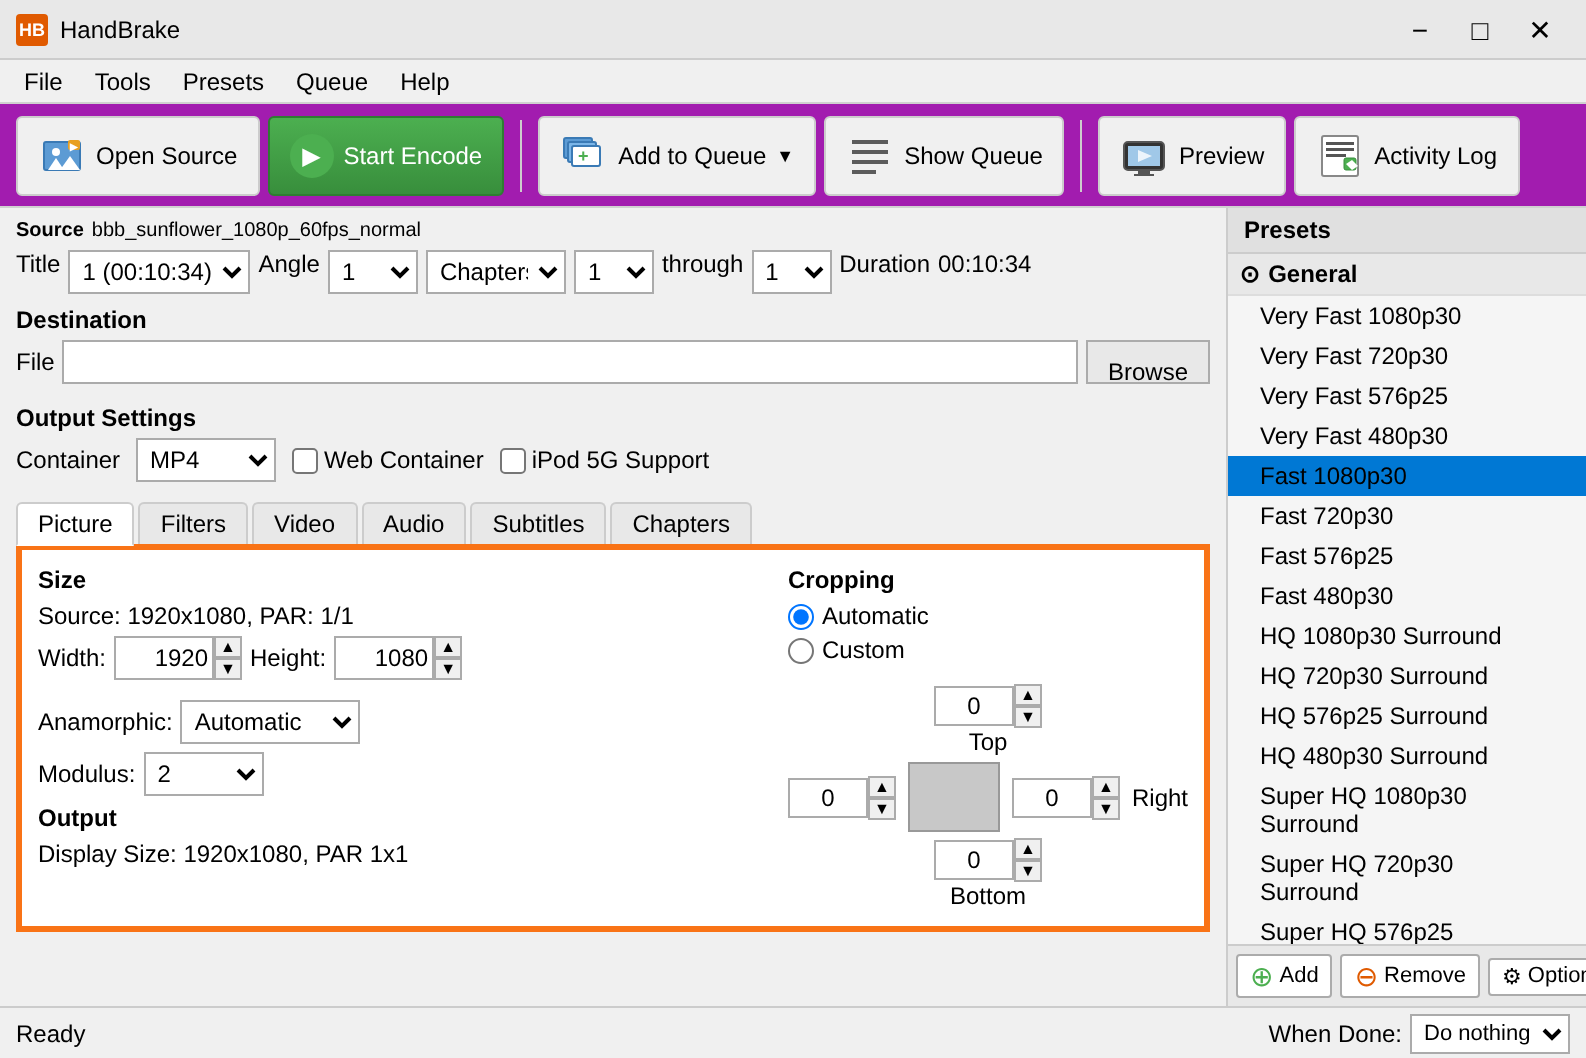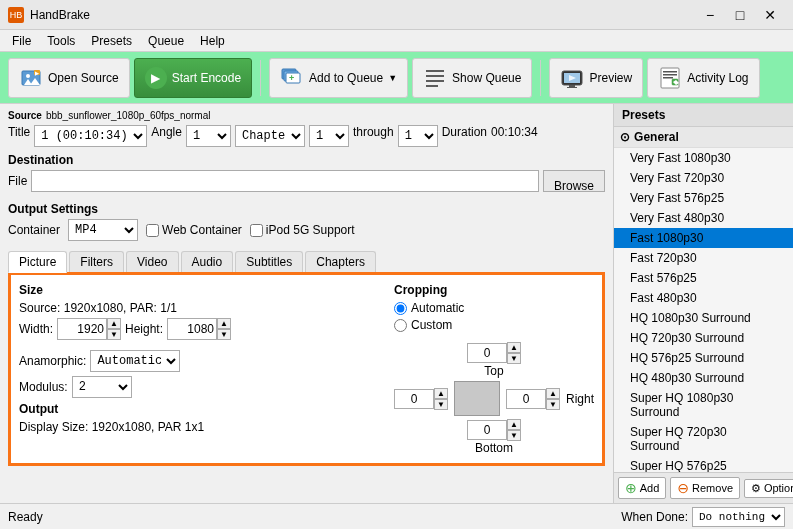--- a/index.html
+++ b/index.html
@@ -1,51 +1,51 @@
 <!DOCTYPE html>
 <html><head>
   <meta charset="utf-8">
   <style>
     * { box-sizing: border-box; margin: 0; padding: 0; }
     body { font-family: 'Segoe UI', Tahoma, Geneva, Verdana, sans-serif; font-size: 12px; background: #f0f0f0; color: #000; width: 793px; height: 529px; overflow: hidden; }
     
     
     .title-bar { background: #e8e8e8; height: 30px; display: flex; align-items: center; padding: 0 8px; border-bottom: 1px solid #ccc; justify-content: space-between; }
     .title-bar-left { display: flex; align-items: center; gap: 6px; }
-    .title-bar-icon { width: 16px; height: 16px; background: #e05a00; border-radius: 2px; display: flex; align-items: center; justify-content: center; color: white; font-size: 9px; font-weight: normal; }
+    .title-bar-icon { width: 16px; height: 16px; background: #e05a00; border-radius: 2px; display: flex; align-items: center; justify-content: center; color: white; font-size: 9px; font-weight: bold; }
     .title-bar-title { font-size: 12px; }
     .title-bar-controls { display: flex; gap: 0; }
     .title-btn { width: 30px; height: 26px; border: none; background: transparent; cursor: pointer; font-size: 14px; display: flex; align-items: center; justify-content: center; }
     
     
     .menu-bar { background: #f0f0f0; height: 22px; display: flex; align-items: center; padding: 0 4px; border-bottom: 1px solid #d0d0d0; }
     .menu-item { padding: 2px 8px; font-size: 12px; cursor: pointer; }
     
     
-    .toolbar { background: #86efac; height: 52px; display: flex; align-items: center; padding: 4px 8px; gap: 4px; border-bottom: 1px solid #d0d0d0; }
+    .toolbar { background: #a21caf; height: 52px; display: flex; align-items: center; padding: 4px 8px; gap: 4px; border-bottom: 1px solid #d0d0d0; }
     .tool-btn { background: #f0f0f0; border: 1px solid #ccc; border-radius: 3px; padding: 4px 10px; cursor: pointer; display: flex; align-items: center; gap: 5px; font-size: 12px; height: 40px; }
     .tool-btn.start { background: linear-gradient(to bottom, #4caf50, #388e3c); color: white; border-color: #2e7d32; }
     .tool-icon { width: 24px; height: 24px; display: flex; align-items: center; justify-content: center; }
     .btn-icon-circle { width: 22px; height: 22px; background: #4caf50; border-radius: 50%; display: flex; align-items: center; justify-content: center; color: white; }
     .separator { width: 1px; height: 36px; background: #ccc; margin: 0 4px; }
     
     
     .main { display: flex; height: calc(529px - 30px - 22px - 52px - 26px); }
     
     
     .left-panel { flex: 1; padding: 6px 8px; overflow: hidden; }
     
     
     .source-row { display: flex; align-items: center; gap: 4px; margin-bottom: 4px; font-size: 10px; }
     .source-label { font-weight: bold; }
     .source-value { color: #000; }
     
     .title-row { display: flex; align-items: flex-start; gap: 4px; margin-bottom: 6px; font-size: 12px; }
     .field-label { min-width: fit-content; }
-    select { height: 22px; font-size: 12px; border: 1px solid #ababab; background: white; padding: 0 2px; font-family: Liberation Mono, monospace; }
+    select { height: 22px; font-size: 12px; border: 1px solid #ababab; background: white; padding: 0 2px; }
     
     
     .section-label { font-weight: bold; font-size: 12px; margin-bottom: 3px; }
     .file-row { display: flex; align-items: center; gap: 4px; margin-bottom: 6px; }
     .file-input { flex: 1; height: 22px; border: 1px solid #ababab; background: white; padding: 0 4px; font-size: 12px; }
     .browse-btn { background: #e8e8e8; border: 1px solid #ababab; padding: 8px 10px; cursor: pointer; font-size: 12px; height: 22px; }
     
     
     .output-settings-row { display: flex; align-items: center; gap: 8px; margin-bottom: 6px; font-size: 12px; }
     .checkbox-label { display: flex; align-items: center; gap: 3px; }

